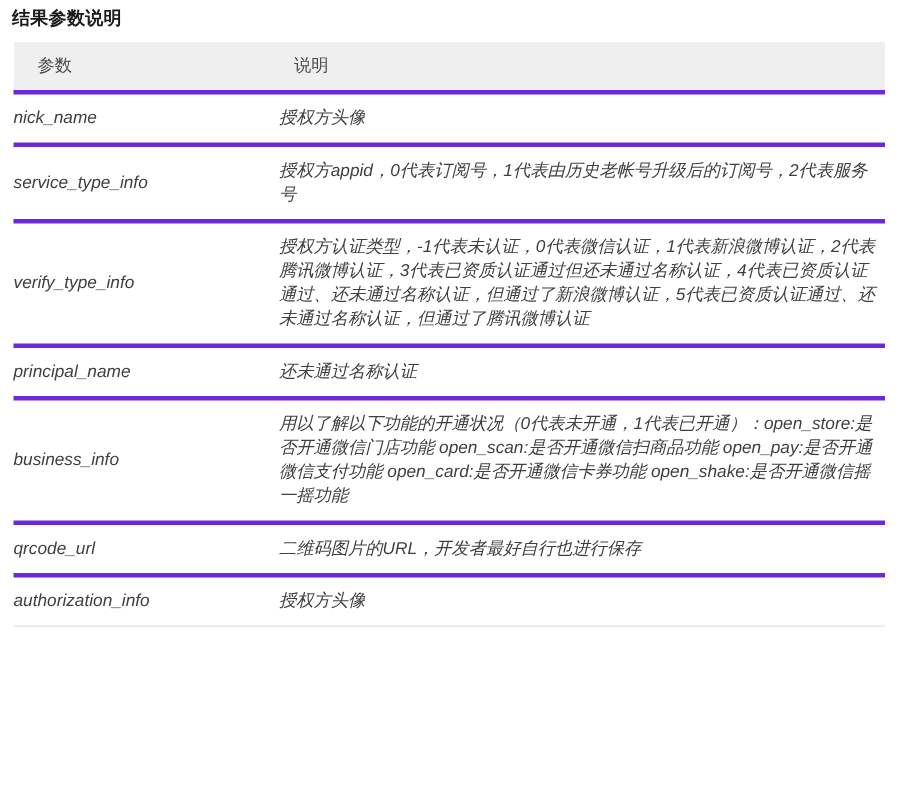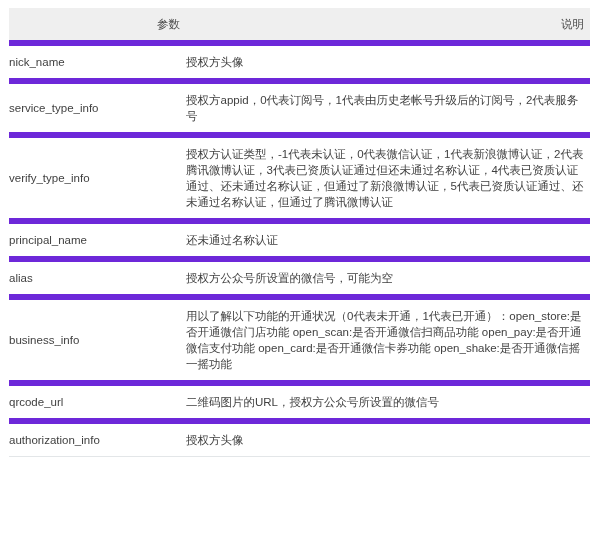--- a/index.html
+++ b/index.html
@@ -38,38 +38,39 @@
     border-collapse: collapse;
     width: 581px;
     table-layout: fixed;
     font-size: 11.5px;
   }
   table.params col.c-param { width: 177px; }
   table.params col.c-desc  { width: 404px; }
 
   table.params thead th {
     background: #efefef;
-    text-align: right;
+    text-align: left;
     font-weight: normal;
     color: #4a4a4a;
     padding: 8px 6px 8px 0;
     border: none;
     font-size: 11.5px;
     line-height: 16px;
   }
   table.params thead th.th-param { padding-left: 16px; }
   table.params thead th.th-desc  { padding-left: 10px; }
 
   table.params tbody td {
-    border-top: 6px solid #6d28d9;
+    border-top: 3px solid #6d28d9;
     padding: 8px 6px 8px 0;
     vertical-align: middle;
     line-height: 16px;
     color: #3f3f3f;
     word-break: break-word;
+    font-style: italic;
   }
   table.params tbody tr:last-child td {
     border-bottom: 1px solid #e3e6e8;
   }
   td.td-param {
     padding-left: 16px;
     color: #3a3a3a;
     white-space: nowrap;
   }
   td.td-desc {
@@ -77,20 +78,21 @@
     padding-right: 12px;
   }
   table.params { position: relative; z-index: 1; }
   table.params tbody td, table.params thead th { background-clip: padding-box; }
 </style>
 </head>
 <body>
 
 <div class="page">
 
+  <div class="page-title">结果参数说明</div>
 
   <div class="table-wrap">
     <table class="params">
       <colgroup>
         <col class="c-param">
         <col class="c-desc">
       </colgroup>
       <thead>
         <tr>
           <th class="th-param">参数</th>
@@ -108,30 +110,26 @@
           </tr>
           <tr>
             <td class="td-param">verify_type_info</td>
             <td class="td-desc">授权方认证类型，-1代表未认证，0代表微信认证，1代表新浪微博认证，2代表腾讯微博认证，3代表已资质认证通过但还未通过名称认证，4代表已资质认证通过、还未通过名称认证，但通过了新浪微博认证，5代表已资质认证通过、还未通过名称认证，但通过了腾讯微博认证</td>
           </tr>
           <tr>
             <td class="td-param">principal_name</td>
             <td class="td-desc">还未通过名称认证</td>
           </tr>
           <tr>
-            <td class="td-param">alias</td>
-            <td class="td-desc">授权方公众号所设置的微信号，可能为空</td>
-          </tr>
-          <tr>
             <td class="td-param">business_info</td>
             <td class="td-desc">用以了解以下功能的开通状况（0代表未开通，1代表已开通）：open_store:是否开通微信门店功能 open_scan:是否开通微信扫商品功能 open_pay:是否开通微信支付功能 open_card:是否开通微信卡券功能 open_shake:是否开通微信摇一摇功能</td>
           </tr>
           <tr>
             <td class="td-param">qrcode_url</td>
-            <td class="td-desc">二维码图片的URL，授权方公众号所设置的微信号</td>
+            <td class="td-desc">二维码图片的URL，开发者最好自行也进行保存</td>
           </tr>
           <tr>
             <td class="td-param">authorization_info</td>
             <td class="td-desc">授权方头像</td>
           </tr>
         </tbody>
     </table>
 
   </div>
 

